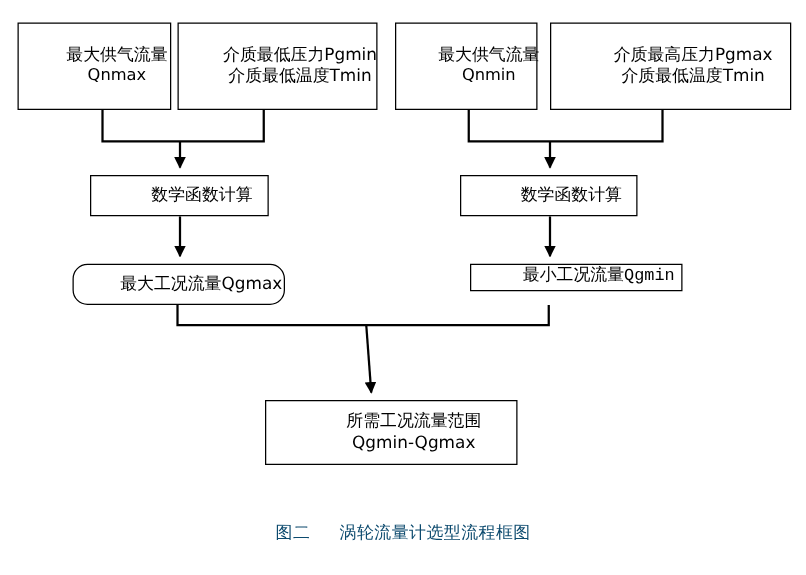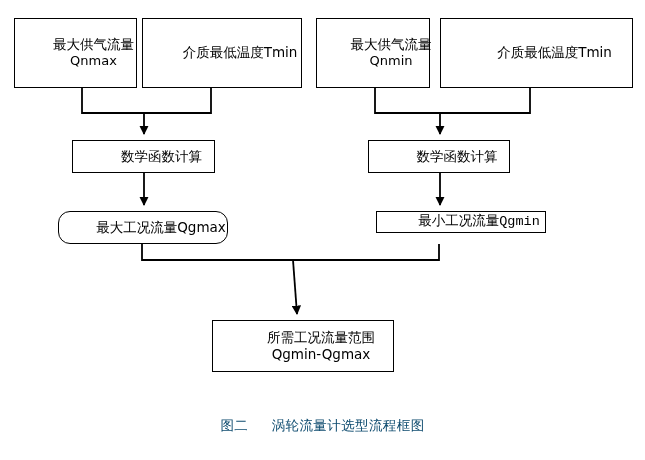--- a/index.html
+++ b/index.html
@@ -42,21 +42,21 @@
 
   
   #n-calc-l  {left:72px;  top:140px; width:143px; height:33px;}
   #n-calc-r  {left:368px; top:140px; width:142px; height:33px;}
 
   
   #n-qgmax   {left:58px;  top:211px; width:170px; height:33px;border-radius:12px;}
   #n-qgmin   {left:376px; top:211px; width:170px; height:22px;font-family:Liberation Mono, monospace;}
 
   
-  #n-range   {left:212px; top:320px; width:182px; height:52px;}
+  #n-range   {left:212px; top:320px; width:202px; height:52px;}
 
   .caption{
     position:absolute;
     left:0;right:0;
     top:417px;
     text-align:center;
     font-size:13.5px;
     color:#0c4a6e;
     letter-spacing:0.4px;
   }
@@ -94,29 +94,31 @@
 
   </g>
 </svg>
 
 <div class="node" id="n-qnmax">
   <span class="ln">最大供气流量</span>
   <span class="ln small">Qnmax</span>
 </div>
 
 <div class="node" id="n-pgmin">
+  <span class="ln">介质最低压力Pgmin</span>
   <span class="ln">介质最低温度Tmin</span>
 </div>
 
 <div class="node" id="n-qnmin">
   <span class="ln">最大供气流量</span>
   <span class="ln small">Qnmin</span>
 </div>
 
 <div class="node" id="n-pgmax">
+  <span class="ln">介质最高压力Pgmax</span>
   <span class="ln">介质最低温度Tmin</span>
 </div>
 
 <div class="node" id="n-calc-l">
   <span class="ln">数学函数计算</span>
 </div>
 
 <div class="node" id="n-calc-r">
   <span class="ln">数学函数计算</span>
 </div>

